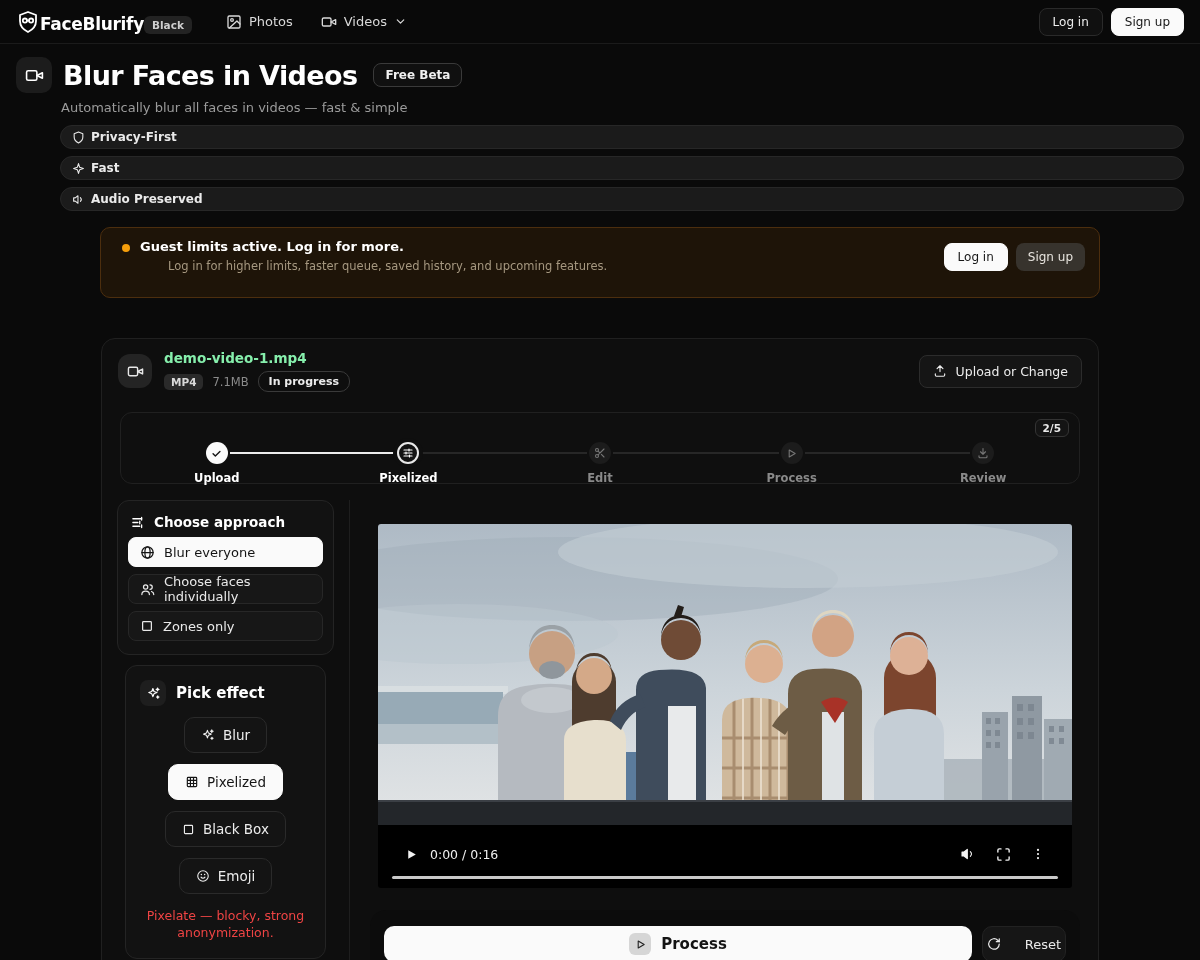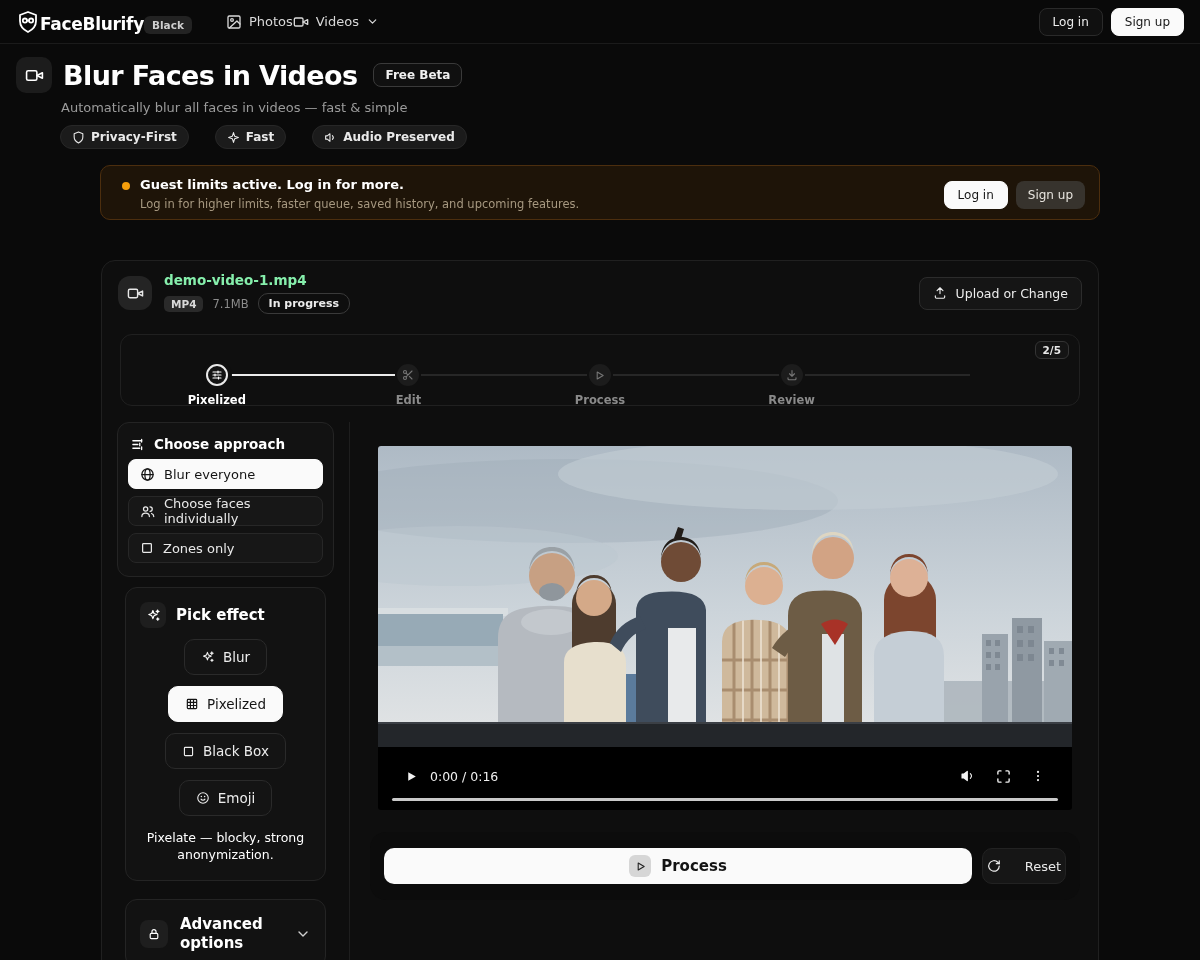--- a/index.html
+++ b/index.html
@@ -8,43 +8,43 @@
     width:1200px; height:960px; background:#0a0a0a; overflow:hidden;
     font-family:"DejaVu Sans","Liberation Sans",sans-serif; color:#ededed;
   }
   svg { display:block; }
 
   
   .topbar { height:44px; display:flex; align-items:center; padding:0 16px; border-bottom:1px solid #1b1b1b; background:#090909; }
   .brand { display:flex; align-items:flex-end; }
   .brand-name { font-size:17px; font-weight:bold; letter-spacing:-0.3px; color:#fff; }
   .beta-badge { background:#232323; color:#cfcfcf; font-size:10.5px; font-weight:bold; padding:3px 8px; border-radius:6px; }
-  .topnav { display:flex; align-items:center; margin-left:34px; }
+  .topnav { display:flex; align-items:center; gap:28px; margin-left:34px; }
   .nav-item { display:flex; align-items:center; gap:7px; font-size:13px; color:#d9d9d9; cursor:pointer; }
   .spacer { flex:1; }
   .auth { display:flex; gap:8px; align-items:center; }
   .btn-ghost { background:#101010; border:1px solid #2a2a2a; color:#ededed; font-size:12px; padding:6px 13px; border-radius:8px; font-family:inherit; }
   .btn-white { background:#fafafa; border:1px solid #fafafa; color:#161616; font-size:12px; padding:6px 13px; border-radius:8px; font-family:inherit; }
 
   
   .hero { padding:13px 16px 0; }
   .hero-row { display:flex; align-items:center; gap:11px; }
   .hero-icon { width:36px; height:36px; background:#1c1c1c; border-radius:10px; display:flex; align-items:center; justify-content:center; color:#fff; }
   .hero-title { font-size:27px; font-weight:bold; color:#fff; letter-spacing:-0.6px; }
   .free-beta { border:1px solid #3a3a3a; background:#101010; font-size:12px; font-weight:bold; padding:4px 11px; border-radius:8px; color:#f0f0f0; margin-left:5px; }
   .hero-sub { font-size:13px; color:#9b9b9b; margin:7px 0 0 45px; }
-  .feature-badges { display:flex; gap:26px; margin:10px 0 0 44px; }
+  .feature-badges { display:flex; gap:7px; margin:10px 0 0 44px;flex-direction:column; }
   .fbadge { display:flex; align-items:center; gap:6px; background:#1b1b1b; border:1px solid #272727; border-radius:999px; padding:4px 11px; font-size:12px; font-weight:bold; color:#eaeaea; }
 
   
-  .banner { width:1000px; margin:16px auto 0; background:#1e1408; border:1px solid #4c2e0e; border-radius:10px; display:flex; align-items:flex-start; padding:11px 14px 8px; }
+  .banner { width:1000px; margin:16px auto 0; background:#1e1408; border:1px solid #4c2e0e; border-radius:10px; display:flex; align-items:flex-start; padding:11px 14px 24px; }
   .banner-dot { width:8px; height:8px; border-radius:50%; margin:5px 10px 0 7px; flex:none; }
   .banner-text { flex:1; }
   .banner-title { font-size:13px; font-weight:bold; color:#fff; }
-  .banner-sub { font-size:11.5px; color:#a69880; margin-top:5px; }
+  .banner-sub { font-size:11.5px; color:#a69880; margin-top:5px;margin-left:28px; }
   .banner-actions { display:flex; gap:8px; align-items:center; margin-top:4px; }
   .btn-signup-muted { background:#37332d; border:none; color:#e8e5df; font-size:12px; padding:7px 12px; border-radius:8px; font-family:inherit; }
 
   
   .main-card { width:998px; margin:40px auto 0; background:#0e0e0e; border:1px solid #202020; border-radius:14px; }
 
   .file-row { display:flex; align-items:center; padding:11px 16px 12px; }
   .file-icon { width:34px; height:34px; background:#242424; border-radius:12px; display:flex; align-items:center; justify-content:center; margin-right:12px; color:#e8e8e8; }
   .file-name { font-size:13.5px; font-weight:bold; color:#86efac; }
   .file-sub { display:flex; gap:9px; align-items:center; margin-top:5px; }
@@ -79,21 +79,21 @@
   .approach-head { display:flex; align-items:center; gap:8px; font-size:13.5px; font-weight:bold; margin:1px 0 3px 3px; color:#fff; }
   .approach-opt { display:flex; align-items:center; gap:9px; height:30px; border-radius:8px; padding:0 11px; font-size:13px; margin-top:7px; border:1px solid #272727; background:#171717; color:#e9e9e9; cursor:pointer; }
   .approach-opt.selected { background:#fafafa; color:#141414; border-color:#fafafa; }
 
   .panel-effects { margin:10px 8px 0; padding:14px 12px 16px; display:flex; flex-direction:column; align-items:center; }
   .effects-head { display:flex; align-items:center; gap:10px; align-self:flex-start; margin-left:2px; }
   .icon-box { width:26px; height:26px; background:#1e1e1e; border-radius:8px; display:flex; align-items:center; justify-content:center; color:#fff; flex:none; }
   .effects-title { font-size:15px; font-weight:bold; color:#fff; }
   .effect-btn { display:flex; align-items:center; gap:8px; border:1px solid #2a2a2a; background:#141414; color:#ececec; font-size:13.5px; border-radius:10px; padding:9px 16px; margin-top:11px; font-family:inherit; }
   .effect-btn.selected { background:#fafafa; color:#141414; border-color:#fafafa; }
-  .effect-desc { font-size:12.5px; color:#ffffff; text-align:center; margin-top:14px; line-height:1.35; width:180px; }
+  .effect-desc { font-size:12.5px; color:#ef4444; text-align:center; margin-top:14px; line-height:1.35; width:180px; }
 
   .panel-advanced { margin:18px 8px 0; padding:15px 14px; display:flex; align-items:center; gap:12px; cursor:pointer; }
   .adv-icon-box { width:28px; height:28px; background:#1e1e1e; border-radius:8px; display:flex; align-items:center; justify-content:center; color:#fff; flex:none; }
   .adv-title { font-size:15px; font-weight:bold; line-height:1.25; width:92px; color:#fff; }
   .adv-chevron { margin-left:auto; color:#cfcfcf; }
 
   
   .workspace { flex:1; padding:24px 18px 0 28px; }
   .video-player { width:694px; height:364px; background:#000; border-radius:3px; position:relative; overflow:hidden; }
   .scene { width:694px; height:301px; }
@@ -238,20 +238,28 @@
     </button>
   </div>
 
   <div class="stepper-card">
     <span class="progress-badge">2/5</span>
     <div class="connector done c0"></div>
     <div class="connector c1"></div>
     <div class="connector c2"></div>
     <div class="connector c3"></div>
     <div class="steps">
+      <div class="step done">
+        <div class="step-circle">
+          <svg width="11" height="11" viewBox="0 0 24 24" fill="none" stroke="currentColor" stroke-width="3" stroke-linecap="round" stroke-linejoin="round">
+              <path d="M4.5 12.5l5 5 10-10"></path>
+            </svg>
+        </div>
+        <span class="step-label">Upload</span>
+      </div>
       <div class="step active">
         <div class="step-circle">
           <svg width="12" height="12" viewBox="0 0 24 24" fill="none" stroke="currentColor" stroke-width="2.4" stroke-linecap="round">
               <path d="M4 6h16M4 12h16M4 18h16"></path>
               <path d="M14 4v4M8 10v4M15 16v4"></path>
             </svg>
         </div>
         <span class="step-label">Pixelized</span>
       </div>
       <div class="step todo">

